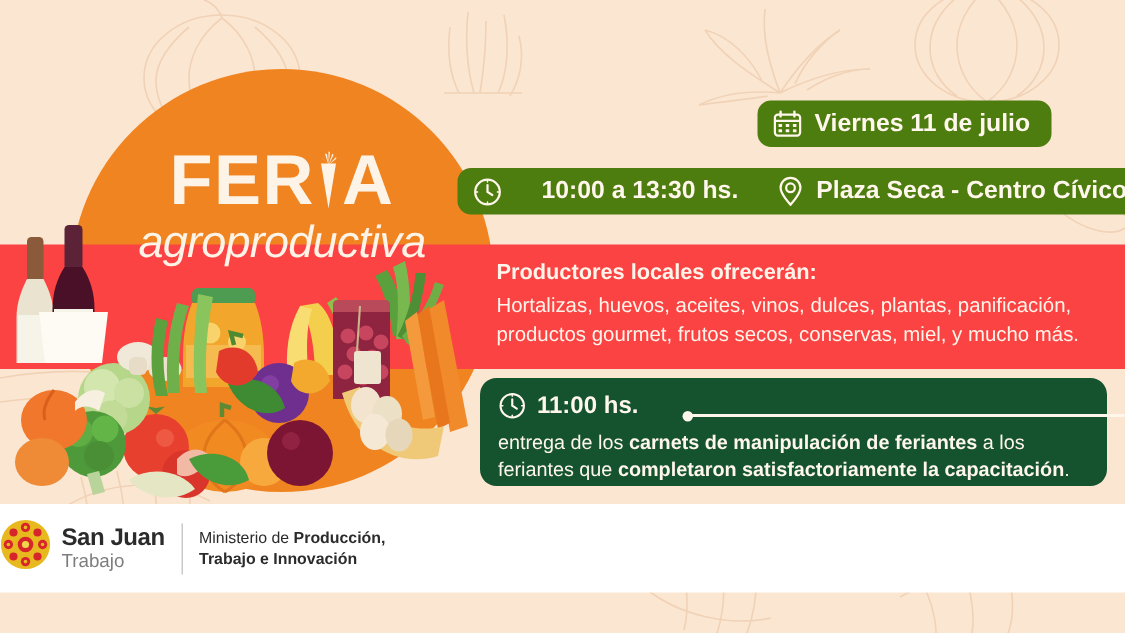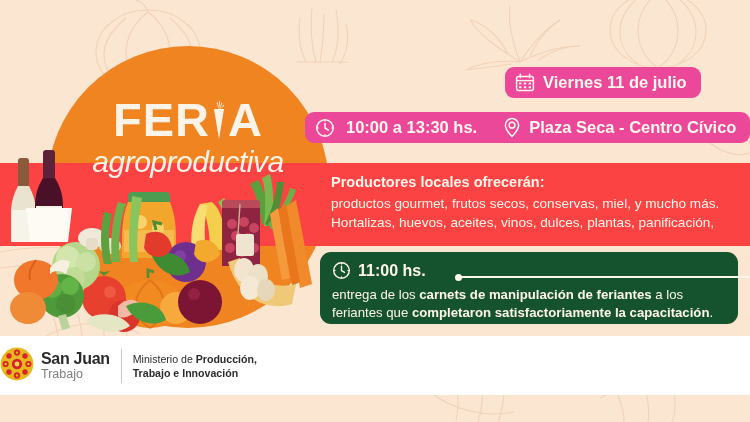--- a/index.html
+++ b/index.html
@@ -78,21 +78,21 @@
     left:0px;top:138px;
     width:320px;height:200px;
     z-index:7;
   }
 
   
   .pill{
     position:absolute;
     display:flex;
     align-items:center;
-    background:#ec4899;
+    background:#4d7c0f;
     border-radius:9px;
     color:#FFF6EC;
     font-weight:bold;
     z-index:5;
     box-sizing:border-box;
   }
   .pill-date{
     left:505px;top:67px;
     height:31px;
     padding:0 14px 0 10px;
@@ -438,22 +438,22 @@
       <path d="M146 96 C158 90 170 96 172 110 C166 122 150 122 144 110 Z" fill="#e23b2c"></path>
       <path d="M156 92 L154 84 L162 86" fill="none" stroke="#4e8a32" stroke-width="3"></path>
       <path d="M196 104 C206 98 218 104 220 116 C212 128 198 126 194 116 Z" fill="#f2a92d"></path>
     </g>
   </svg>
 
   <div class="red-band"></div>
   <div class="red-inner">
     <div class="red-title">Productores locales ofrecerán:</div>
     <div class="red-body">
+      <div>Hortalizas, huevos, aceites, vinos, dulces, plantas, panificación,</div>
       <div>productos gourmet, frutos secos,  conservas, miel, y mucho más.</div>
-      <div>Hortalizas, huevos, aceites, vinos, dulces, plantas, panificación,</div>
     </div>
   </div>
 
   <div class="pill pill-date">
     <span class="icon">
       <svg width="20" height="19" viewBox="0 0 20 19">
         <rect x="1.6" y="3.4" width="16.8" height="14" rx="2" fill="none" stroke="#FFF6EC" stroke-width="1.5"></rect>
         <path d="M1.6 7.6 H18.4" stroke="#FFF6EC" stroke-width="1.4"></path>
         <path d="M5.4 1.4 V4.6 M14.6 1.4 V4.6" stroke="#FFF6EC" stroke-width="1.6" stroke-linecap="round"></path>
         <g fill="#FFF6EC">
@@ -475,21 +475,21 @@
         <circle cx="10" cy="10" r="8.2" fill="none" stroke="#FFF6EC" stroke-width="1.5"></circle>
         <path d="M10 5.4 V10 L13.2 12" fill="none" stroke="#FFF6EC" stroke-width="1.5" stroke-linecap="round"></path>
         <g stroke="#FFF6EC" stroke-width="1" stroke-linecap="round">
           <path d="M10 2.2 V3.4"></path>
             <path d="M10 16.6 V17.8"></path>
           <path d="M2.2 10 H3.4"></path>
             <path d="M16.6 10 H17.8"></path>
         </g>
       </svg>
     </span>
-    <span class="label" style="margin-left:11px;">10:00 a 13:30 hs.</span>
+    <span class="label" style="margin-left:26px;">10:00 a 13:30 hs.</span>
     <span class="gap-mid"></span>
     <span class="icon">
       <svg width="18" height="21" viewBox="0 0 18 21">
         <path d="M9 1.6 C5.3 1.6 2.4 4.5 2.4 8.2 C2.4 12.6 9 19.4 9 19.4 C9 19.4 15.6 12.6 15.6 8.2 C15.6 4.5 12.7 1.6 9 1.6 Z" fill="none" stroke="#FFF6EC" stroke-width="1.5"></path>
         <circle cx="9" cy="8.2" r="2.9" fill="none" stroke="#FFF6EC" stroke-width="1.5"></circle>
       </svg>
     </span>
     <span class="label" style="margin-left:8px;">Plaza Seca - Centro Cívico</span>
   </div>
 

